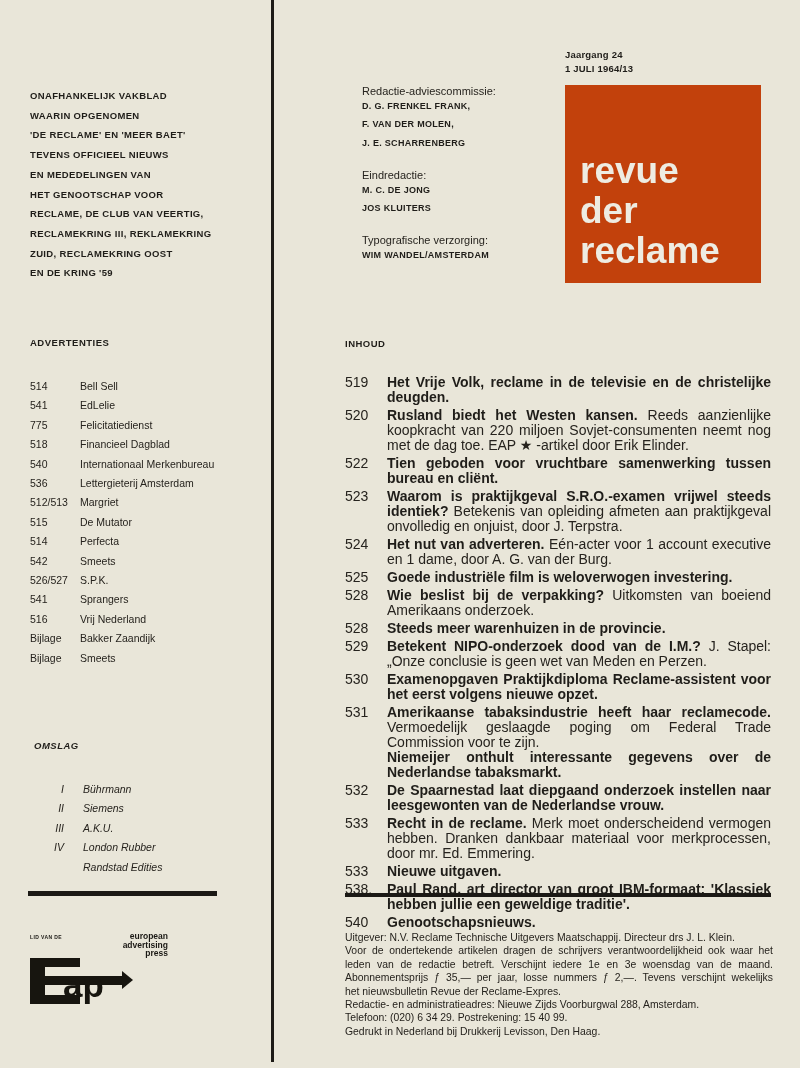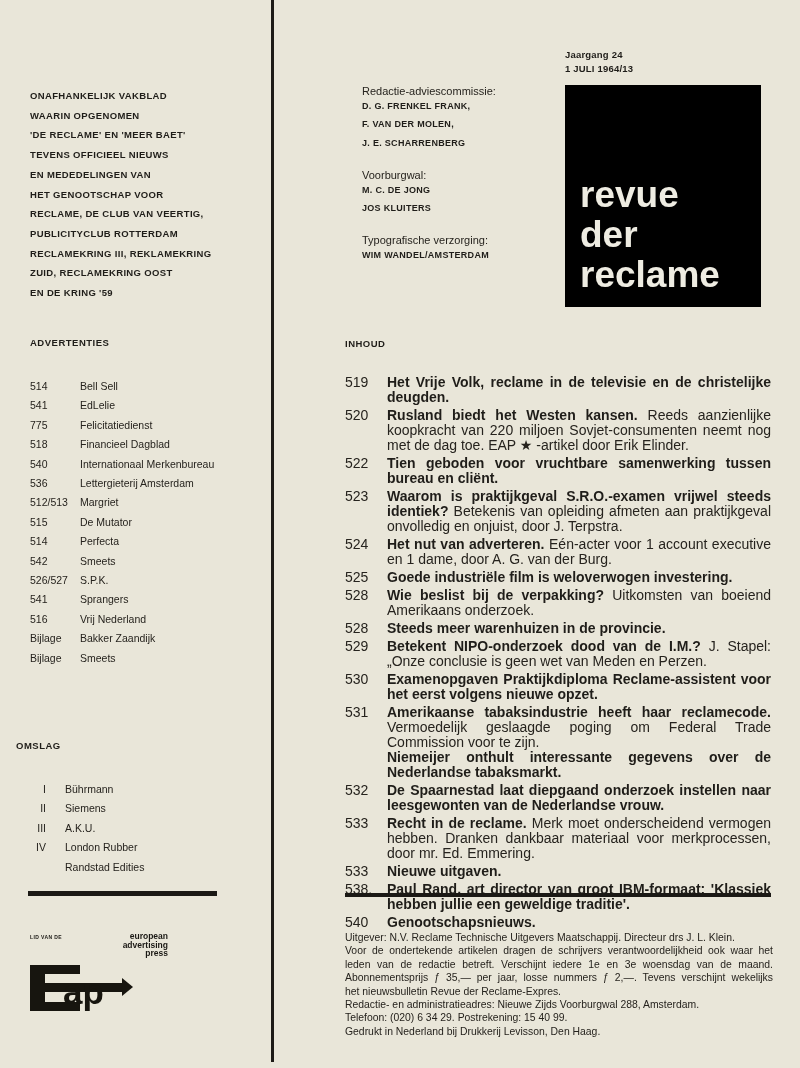--- a/index.html
+++ b/index.html
@@ -20,52 +20,52 @@
 
   .section-heading { font-size:9.5px; font-weight:700; letter-spacing:.5px; color:#1f1d19; }
 
   .adv { position:absolute; left:30px; top:337px; width:220px; }
   .adv .list { margin-top:29px; }
   .row { display:flex; font-size:10.5px; line-height:19.4px; color:#26231e; }
   .row .num { flex:0 0 50px; }
   .row .roman { flex:0 0 30px; text-align:right; margin-right:19px; }
   .row .nm { flex:1; white-space:nowrap; }
 
-  .omslag { position:absolute; left:16px; top:740px; width:220px; }
+  .omslag { position:absolute; left:34px; top:740px; width:220px;font-style:italic; }
   .omslag .list { margin-top:29px; }
 
   .rule-left  { position:absolute; left:28px;  top:891px; width:189px; height:5px; background:#1b1915; }
   .rule-right { position:absolute; left:345px; top:893px; width:426px; height:4px; background:#1b1915; }
 
   
   .eap { position:absolute; left:30px; top:932px; width:138px; }
   .eap-head { display:flex; justify-content:space-between; align-items:flex-start; }
   .eap-member { font-size:5px; font-weight:700; letter-spacing:.4px; margin-top:2px; color:#1b1915; }
   .eap-org { text-align:right; font-size:8.5px; font-weight:700; line-height:8.5px; color:#1b1915; }
-  .eap-mark { position:relative; margin-top:7px; height:52px; }
+  .eap-mark { position:relative; margin-top:0; height:52px; }
   .eap-mark .bar { position:absolute; background:#17150f; }
   .e-vert { left:0; top:0; width:15px; height:46px; }
   .e-top  { left:0; top:0; width:50px; height:9px; }
   .e-mid  { left:0; top:18px; width:92px; height:9px; }
   .e-bot  { left:0; top:37px; width:50px; height:9px; }
   .e-head { position:absolute; left:92px; top:13px; width:0; height:0;
     border-left:11px solid #17150f; border-top:9.5px solid transparent; border-bottom:9.5px solid transparent; }
   .eap-ap { position:absolute; left:33px; top:9px; font-size:35px; font-weight:700; line-height:1; color:#17150f; }
 
   
   .issue { position:absolute; left:565px; top:48px; font-size:9.5px; font-weight:700;
     line-height:14px; letter-spacing:.2px; color:#1f1d19; }
 
   .editorial { position:absolute; left:362px; top:85px; width:210px; }
   .ed-label { font-size:11px; font-weight:400; color:#26231e; }
   .ed-names { }
   .ed-names .line { font-size:9px; font-weight:700; letter-spacing:.3px; line-height:18.3px; color:#1f1d19; white-space:nowrap; }
   .ed-gap { margin-top:17px; }
 
-  .logobox { position:absolute; left:565px; top:85px; width:196px; height:222px; background:#000000; }
+  .logobox { position:absolute; left:565px; top:85px; width:196px; height:198px; background:#c2410c; }
   .logobox-text { position:absolute; left:15px; bottom:12px; font-weight:700; color:#eeece2; }
   .logobox-text .line { font-size:37px; line-height:40px; letter-spacing:0; }
 
   .inhoud { position:absolute; left:345px; top:338px; width:426px; }
   .inhoud .list { margin-top:26px; }
   .entry { display:flex; font-size:14px; line-height:15px; margin-bottom:3px; color:#26231e; }
   .entry .num { flex:0 0 42px; }
   .entry .body { flex:1; text-align:justify; }
   .entry .lead { font-weight:700; color:#1f1d19; }
   .entry .blk { display:block; }
@@ -88,21 +88,20 @@
   <div class="line">'DE RECLAME' EN 'MEER BAET'</div>
 
   <div class="line">TEVENS OFFICIEEL NIEUWS</div>
 
   <div class="line">EN MEDEDELINGEN VAN</div>
 
   <div class="line">HET GENOOTSCHAP VOOR</div>
 
   <div class="line">RECLAME, DE CLUB VAN VEERTIG,</div>
 
-  <div class="line">PUBLICITYCLUB ROTTERDAM</div>
 
   <div class="line">RECLAMEKRING III, REKLAMEKRING</div>
 
   <div class="line">ZUID, RECLAMEKRING OOST</div>
 
   <div class="line">EN DE KRING '59</div>
 </div>
 
   <section class="adv">
     <div class="section-heading">ADVERTENTIES</div>
@@ -244,21 +243,21 @@
 
   <div class="editorial">
     <div class="ed-label">Redactie-adviescommissie:</div>
     <div class="ed-names">
   <div class="line">D. G. FRENKEL FRANK,</div>
 
   <div class="line">F. VAN DER MOLEN,</div>
 
   <div class="line">J. E. SCHARRENBERG</div>
 </div>
-    <div class="ed-label ed-gap">Voorburgwal:</div>
+    <div class="ed-label ed-gap">Eindredactie:</div>
     <div class="ed-names">
   <div class="line">M. C. DE JONG</div>
 
   <div class="line">JOS KLUITERS</div>
 </div>
     <div class="ed-label ed-gap">Typografische verzorging:</div>
     <div class="ed-names">
   <div class="line">WIM WANDEL/AMSTERDAM</div>
 </div>
   </div>

